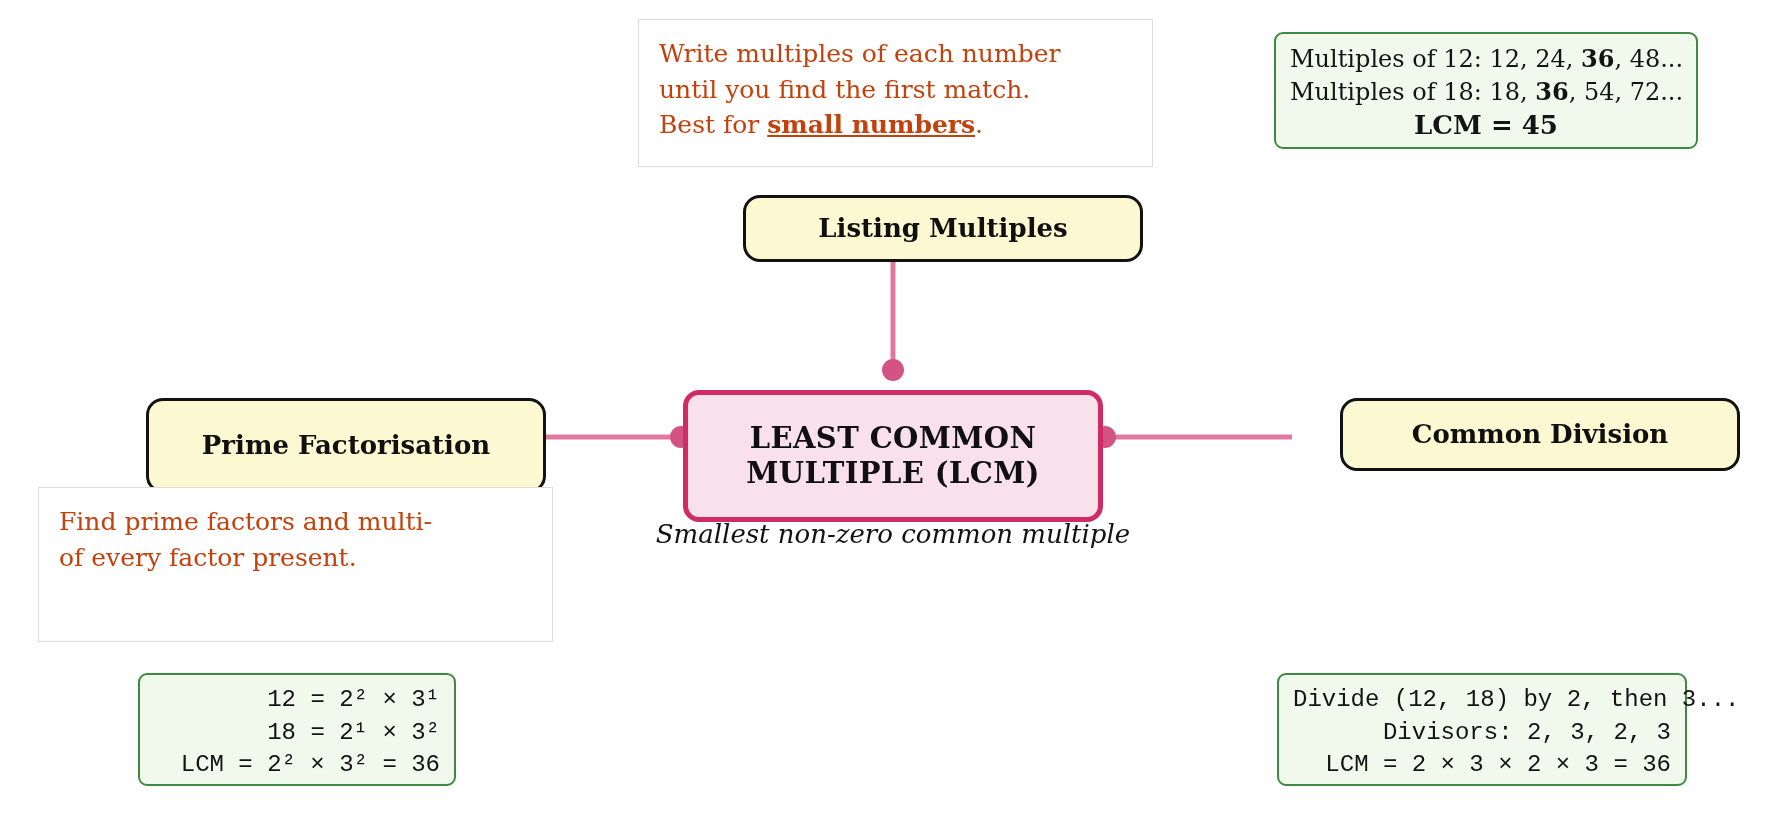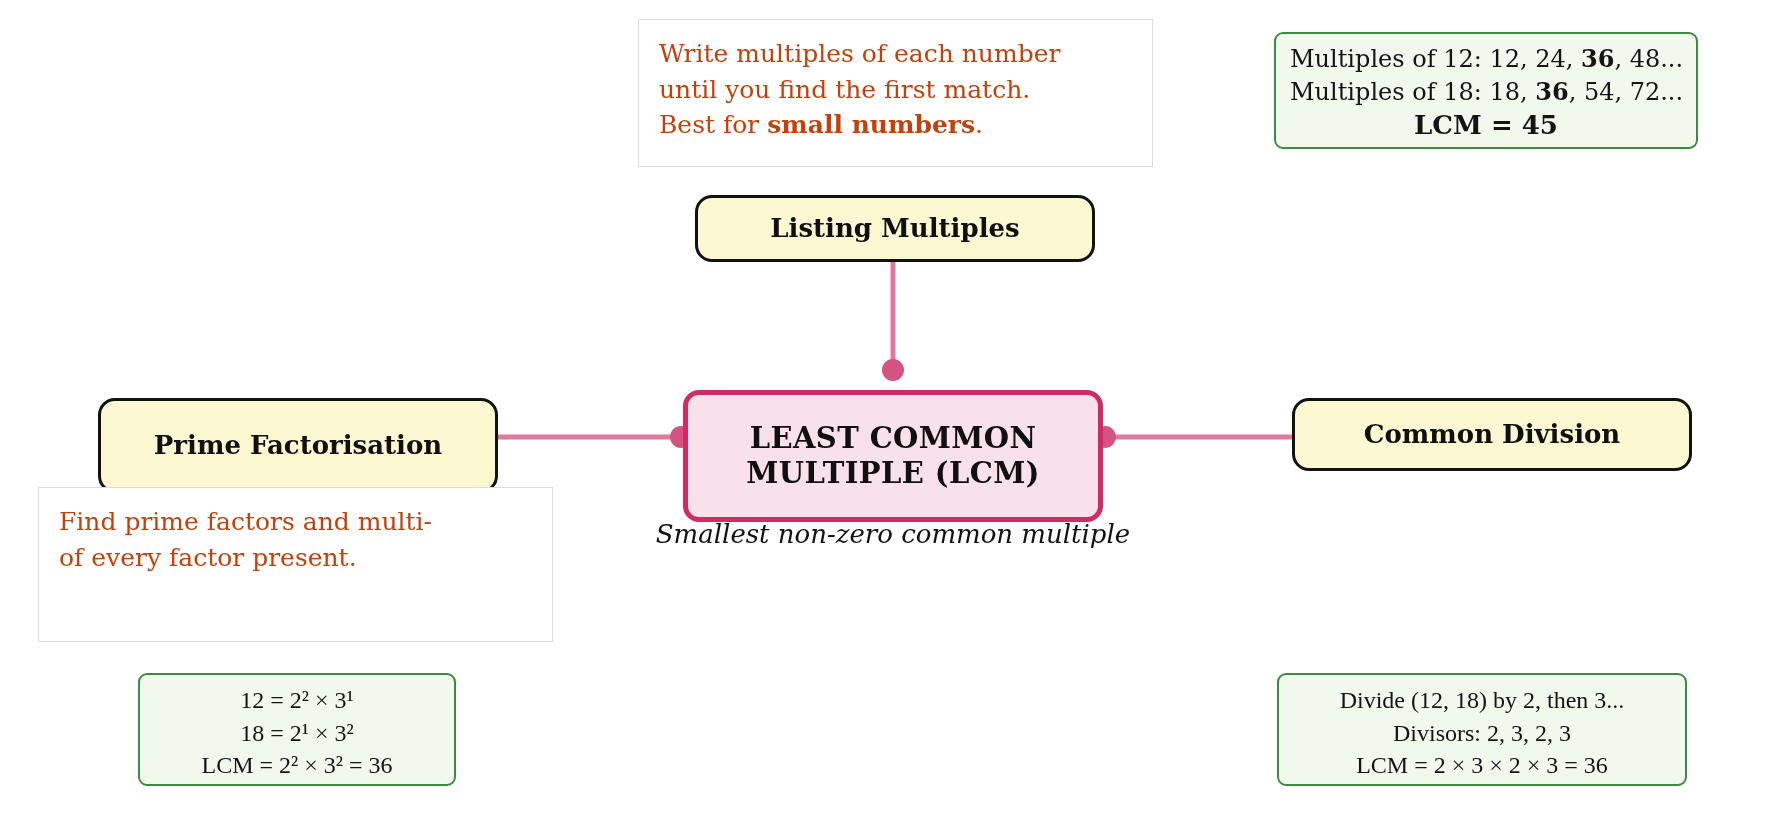--- a/index.html
+++ b/index.html
@@ -50,52 +50,53 @@
 
   .branch-node {
     background: #fcf8d2;
     border: 3.5px solid #121212;
     border-radius: 17px;
     color: #101010;
     font-weight: bold;
     font-size: 26px;
     line-height: 1.2;
     padding: 6px 16px;
+    margin-left: 48px;
   }
 
   
   .desc-box {
     position: absolute;
     box-sizing: border-box;
     background: #ffffff;
     border: 1.5px solid #dcdcdc;
     color: #c2410c;
     font-size: 25px;
     line-height: 1.42;
     padding: 16px 20px 18px 20px;
   }
-  .desc-box b { font-weight: bold; }
+  .desc-box b { font-weight: bold; text-decoration: underline; }
 
   
   .example-box {
     position: absolute;
     box-sizing: border-box;
     background: #f1f8ec;
     border: 2px solid #3f8a43;
     border-radius: 9px;
     color: #141414;
     font-size: 24px;
     line-height: 1.36;
     padding: 9px 14px 11px 14px;
     text-align: center;
   }
   .example-box .line { white-space: nowrap; }
   .example-box b { font-weight: bold; }
 
-  .mathy { font-family: Liberation Serif, serif; }
+  .mathy { font-family: Liberation Mono, monospace; text-align: right; }
 
   
   .subtitle {
     position: absolute;
     font-style: italic;
     font-size: 26px;
     color: #121212;
     white-space: nowrap;
     text-align: center;
   }

